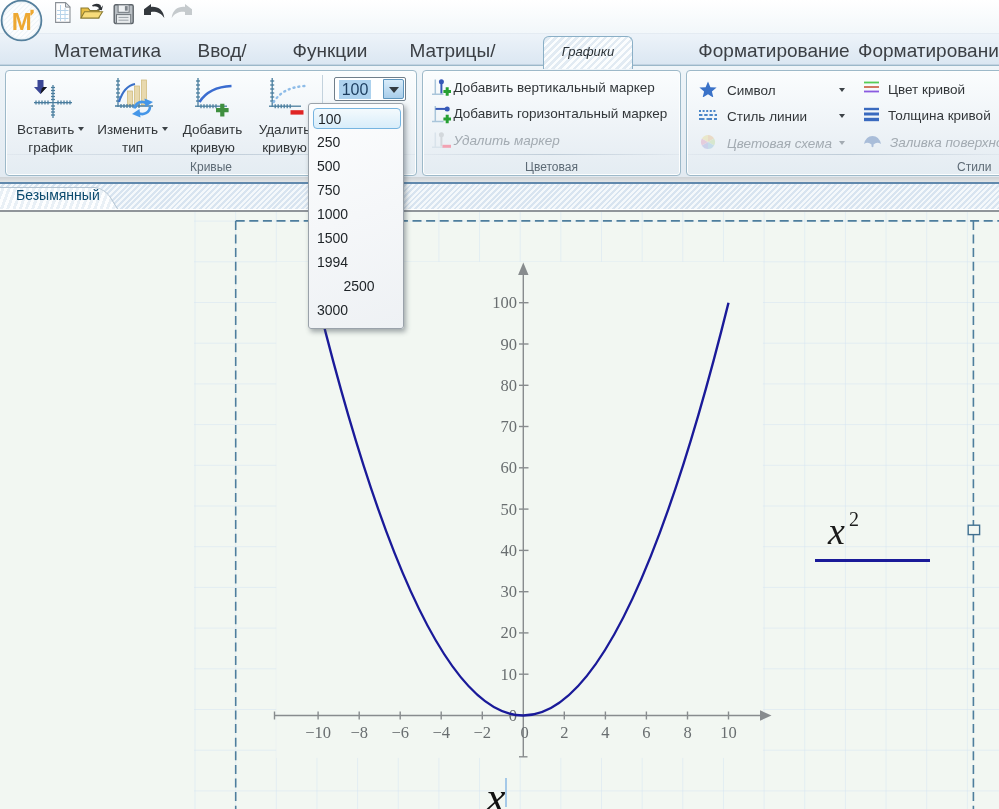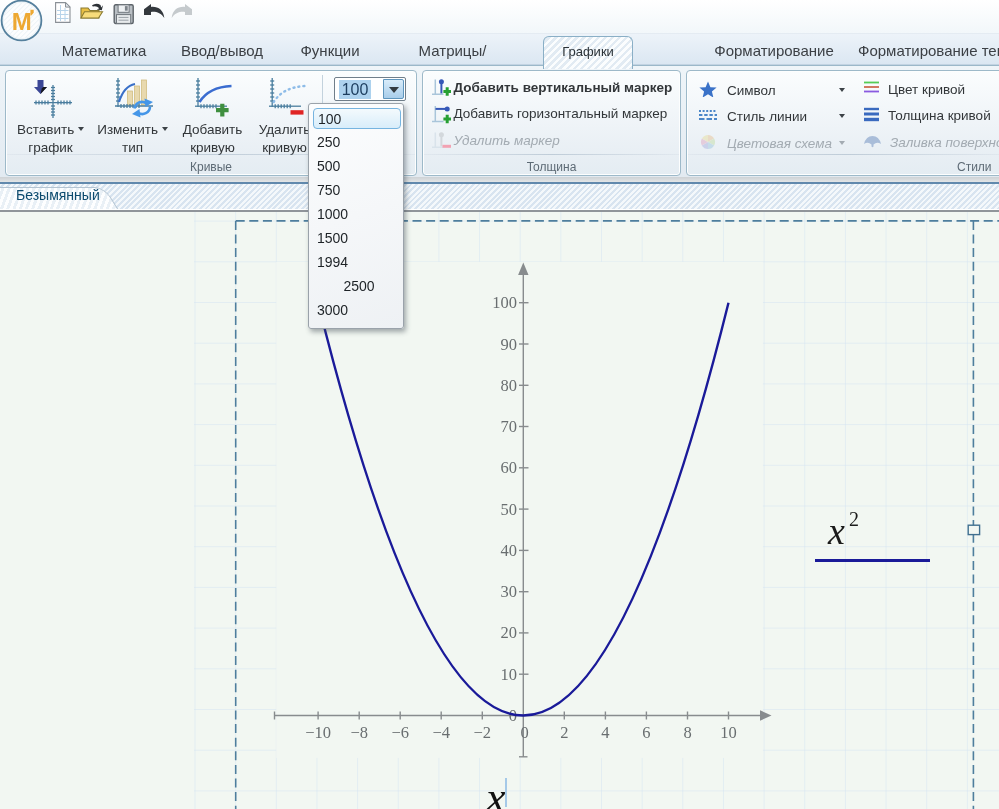--- a/index.html
+++ b/index.html
@@ -8,25 +8,25 @@
   .abs { position:absolute; }
 
   
   #titlebar { left:0; top:0; width:999px; height:33px;
     background:linear-gradient(#ffffff,#f2f7fa); }
   
   #tabstrip { left:0; top:33px; width:999px; height:32px;
     background:linear-gradient(#edf3f9,#dbe7f2);
     border-top:1px solid #e4ebf2; border-bottom:1px solid #c2d3e2; }
   .tab { position:absolute; top:2px; height:30px; line-height:30px;
-    font-size:15px; color:#3c4045; text-align:center; }
+    font-size:19px; color:#3c4045; text-align:center; }
   #tab-active { position:absolute; top:2px; height:33px; line-height:29px;
     font-size:13px; color:#2c3338; text-align:center;
     border:1px solid #8aafc6; border-bottom:none; border-radius:6px 6px 0 0;
-    background:repeating-linear-gradient(135deg,#fbfdfe 0 2.5px,#e2ebf3 2.5px 5px); z-index:3; }
+    background:repeating-linear-gradient(135deg,#fbfdfe 0 2.5px,#e2ebf3 2.5px 5px); z-index:3;font-style:italic; }
 
   
   #ribbon { left:0; top:65px; width:999px; height:112px;
     background:linear-gradient(#eff5f9,#e2eaf1); border-top:1px solid #9bb8c9; }
   .group { position:absolute; top:4px; height:106px;
     border:1px solid #9db9c9; border-radius:4px;
     background:linear-gradient(#fbfdfe,#eaf0f5 72%,#e4ecf2);
     box-shadow:inset 0 0 0 1px #fdfefe; }
   .gcap { position:absolute; bottom:1px; left:0; right:0; text-align:center;
     font-size:12px; color:#5d6a75; }
@@ -260,22 +260,22 @@
         </g>
         <path d="M16.7 28 Q26 13 48.5 12" stroke="#8ebce8" stroke-width="2.4" fill="none" stroke-dasharray="1 4" stroke-linecap="round"></path>
         <rect x="33.5" y="36.2" width="13" height="4.4" fill="#e02424"></rect>
       </svg>
       <div class="cap">Удалить<br>кривую</div>
     </div>
     <div style="position:absolute;left:316px;top:4px;bottom:22px;width:1px;background:#c3d2dd;"></div>
   </div>
 
   <div class="group" style="left:422px;width:259px;">
-    <div class="gcap">Толщина</div>
-    <div class="row16" style="left:8px;top:8px;font-weight:bold;"><svg style="vertical-align:-7px;margin-right:2.5px" width="20" height="20" viewBox="0 0 20 20">
+    <div class="gcap">Цветовая</div>
+    <div class="row16" style="left:8px;top:8px;"><svg style="vertical-align:-7px;margin-right:2.5px" width="20" height="20" viewBox="0 0 20 20">
           <path d="M4.3 0.5 V15.3 M1 15.3 H12.5" fill="none" stroke="#a9c5da" stroke-width="1.5"></path>
           <line x1="10.4" y1="2.6" x2="10.4" y2="14.4" stroke="#3558b8" stroke-width="2"></line>
           <circle cx="10.4" cy="2.8" r="2.5" fill="#3558b8"></circle>
           <path d="M14.7 8.3 H17.7 V11 H20 V14 H17.7 V16.7 H14.7 V14 H12.4 V11 H14.7 Z" fill="#27a033"></path>
         </svg>Добавить вертикальный маркер</div>
     <div class="row16" style="left:8px;top:34px;"><svg style="vertical-align:-7px;margin-right:2.5px" width="20" height="20" viewBox="0 0 20 20">
           <path d="M4.3 1 V16.5 M1 16.5 H12.5" fill="none" stroke="#a9c5da" stroke-width="1.5"></path>
           <line x1="4.5" y1="3.9" x2="15.5" y2="3.9" stroke="#3558b8" stroke-width="2"></line>
           <circle cx="16.2" cy="3.9" r="2.5" fill="#3558b8"></circle>
           <path d="M14.7 9.8 H17.7 V12.5 H20 V15.5 H17.7 V18.2 H14.7 V15.5 H12.4 V12.5 H14.7 Z" fill="#27a033"></path>

